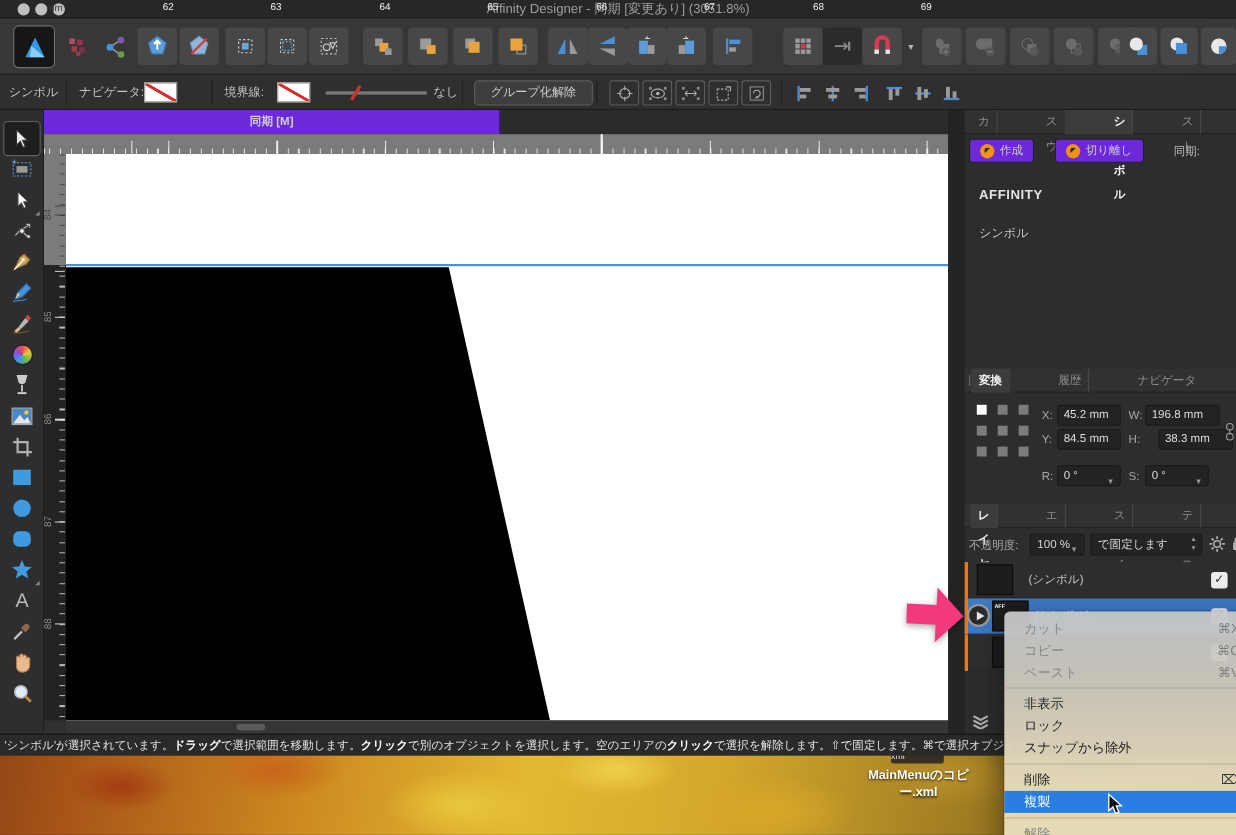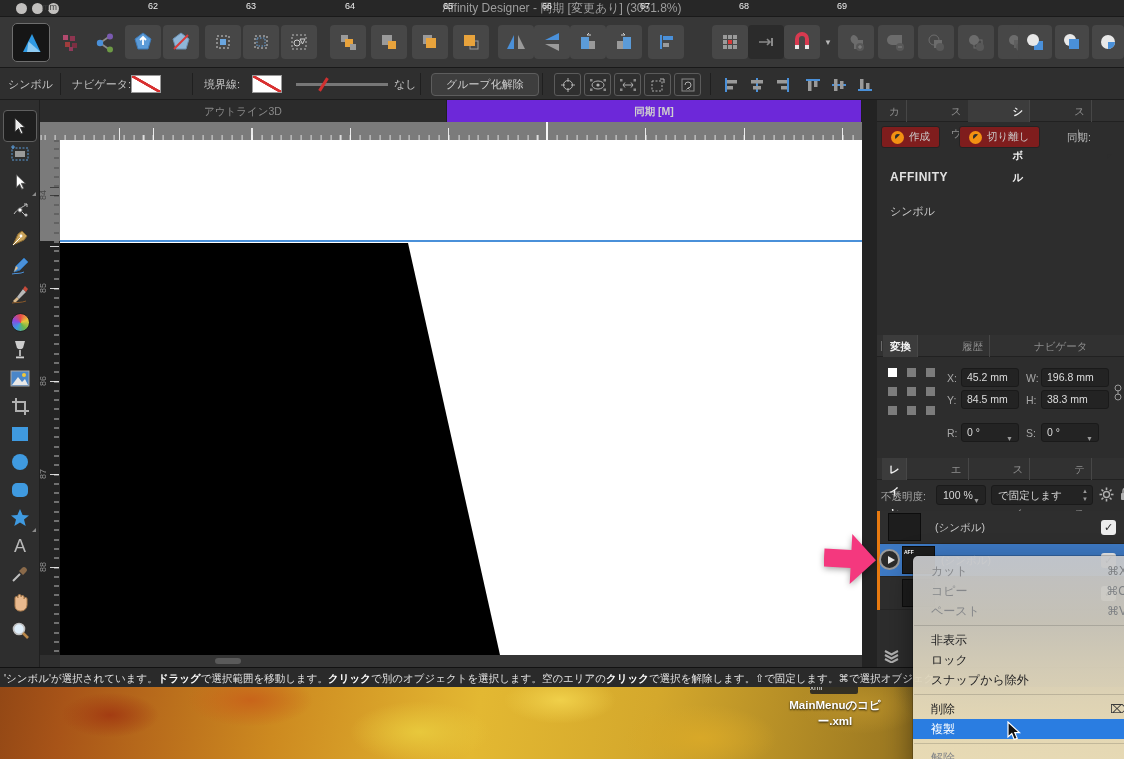--- a/index.html
+++ b/index.html
@@ -81,21 +81,21 @@
 
   .gutter{left:862px;top:100px;width:15px;height:567px;background:#232323;}
 
   
   .panel{left:877px;width:247px;background:#2d2d2d;}
   .ptabs{height:22px;border-bottom:1px solid #212121;display:flex;align-items:center;font-size:10.5px;color:#8f8f8f;background:#313131;}
   .grip{width:1px;height:10px;background:#6a6a6a;margin:0 1px 0 4px;box-shadow:3px 0 0 #6a6a6a;}
   .ptab{padding:0 6px;height:22px;line-height:22px;border-left:1px solid transparent;}
   .ptab+.ptab{border-left:1px solid #474747;padding-left:44px;}
   .ptab.active{background:#3c3c3c;color:#f2f2f2;font-weight:bold;border-left-color:transparent;}
-  .pbtn{top:26px;height:22px;background:#7f1d1d;border:1px solid #232323;border-radius:3px;color:#cccccc;font-size:10.5px;display:flex;align-items:center;gap:5px;padding:0 9px;}
+  .pbtn{top:26px;height:22px;background:#6d28d9;border:1px solid #232323;border-radius:3px;color:#cccccc;font-size:10.5px;display:flex;align-items:center;gap:5px;padding:0 9px;}
   .sym-ico{width:13px;height:13px;border-radius:50%;background:#f39112;position:relative;}
   .sym-ico::after{content:'';position:absolute;left:3.5px;top:3.5px;width:6px;height:6px;border-radius:50%;background:#2d2d2d;clip-path:polygon(0 0,100% 0,0 100%);}
   .field{background:#232323;border:1px solid #1a1a1a;border-radius:3px;color:#dedede;font-size:10.5px;line-height:17px;padding:0 5px;height:19px;}
   .flabel{font-size:10.5px;color:#a8a8a8;line-height:19px;}
   .fcaret{position:absolute;right:5px;top:6px;font-size:7px;color:#999;}
   .anchor{width:9px;height:9px;background:#7c7c7c;position:absolute;}
   .anchor.sel{background:#ffffff;}
   .dd{background:#232323;border:1px solid #1a1a1a;border-radius:3px;color:#d8d8d8;font-size:10.5px;line-height:18px;padding:0 6px;height:20px;}
   .lrow{left:877px;width:247px;height:33px;border-bottom:1px solid #262626;background:#2e2e2e;}
   .lrow.sel{background:#3d79c4;}
@@ -541,21 +541,20 @@
       </svg>
   </div>
   <div class="abs tool" style="top:618px">
     <svg width="19" height="19" viewBox="0 0 19 19">
         <circle cx="8" cy="8" r="5.5" fill="#dfeefa" stroke="#c0c0c0" stroke-width="1.6"></circle>
         <path d="M12 12 L17 17" stroke="#b8874a" stroke-width="2.6"></path>
       </svg>
   </div>
 
   <div class="abs tabstrip">
-    <div class="dtab" style="width:407px">アウトライン3D</div>
     <div class="dtab active" style="width:415px">同期 [M]</div>
   </div>
 
   <div class="abs h-ruler"></div>
   <span class="abs runit">mm</span>
   <span class="abs hnum" style="left:153px">62</span>
   <span class="abs hnum" style="left:251px">63</span>
   <span class="abs hnum" style="left:350px">64</span>
   <span class="abs hnum" style="left:448px">65</span>
   <span class="abs hnum" style="left:547px">66</span>
@@ -625,21 +624,21 @@
         <div class="anchor" style="left:19px;top:38px"></div>
         <div class="anchor" style="left:38px;top:38px"></div>
     </div>
     <span class="abs flabel" style="left:70px;top:34px">X:</span>
     <div class="abs field" style="left:84px;top:33px;width:58px">45.2 mm</div>
     <span class="abs flabel" style="left:149px;top:34px">W:</span>
     <div class="abs field" style="left:164px;top:33px;width:68px">196.8 mm</div>
     <span class="abs flabel" style="left:70px;top:56px">Y:</span>
     <div class="abs field" style="left:84px;top:55px;width:58px">84.5 mm</div>
     <span class="abs flabel" style="left:149px;top:56px">H:</span>
-    <div class="abs field" style="left:164px;top:55px;width:68px">38.3 mm</div>
+    <div class="abs field" style="left:176px;top:55px;width:68px">38.3 mm</div>
     <span class="abs flabel" style="left:70px;top:89px">R:</span>
     <div class="abs field" style="left:84px;top:88px;width:58px"><span>0 °</span><span class="fcaret">▼</span></div>
     <span class="abs flabel" style="left:149px;top:89px">S:</span>
     <div class="abs field" style="left:164px;top:88px;width:58px"><span>0 °</span><span class="fcaret">▼</span></div>
     <svg class="abs" style="left:237px;top:48px" width="8" height="20" viewBox="0 0 8 20">
         <circle cx="4" cy="5" r="3" fill="none" stroke="#999"></circle>
         <circle cx="4" cy="14" r="3" fill="none" stroke="#999"></circle>
         <path d="M4 7 V12" stroke="#999"></path>
       </svg>
   </div>

